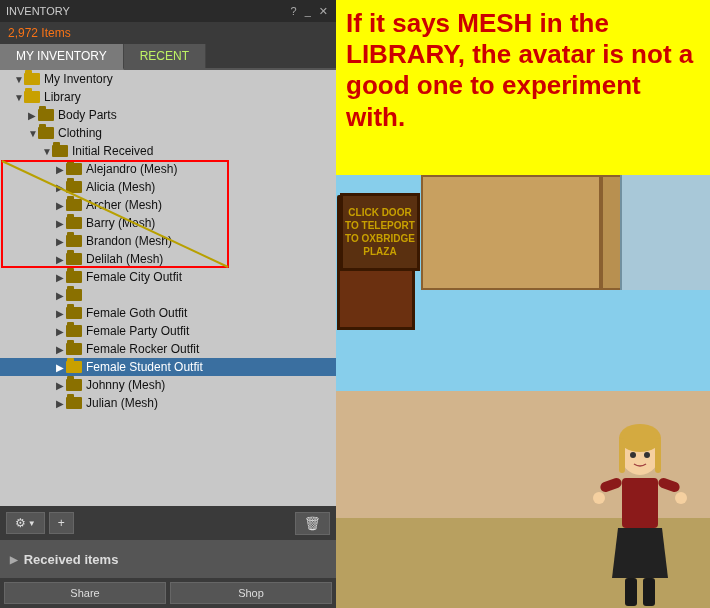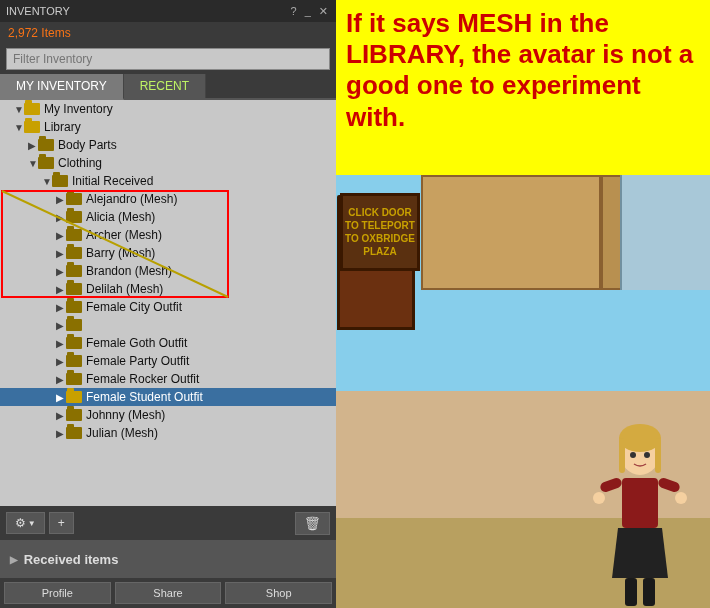--- a/index.html
+++ b/index.html
@@ -318,23 +318,20 @@
     </div>
     <div class="title-bar-controls">
       <button class="title-btn">?</button>
       <button class="title-btn">_</button>
       <button class="title-btn">✕</button>
     </div>
   </div>
 
   <div class="item-count">2,972 Items</div>
 
-  <div class="search-bar">
-    <input class="search-input" type="text" value="" placeholder="Filter Inventory" style="">
-  </div>
 
   <div class="tabs">
     <div class="tab active">
       <span>MY INVENTORY</span>
     </div>
     <div class="tab">
       <span>RECENT</span>
     </div>
   </div>
 
@@ -475,21 +472,20 @@
       <span>🗑</span>
     </button>
   </div>
 
   <div class="received-items">
     <span class="received-arrow">▶</span>
     <span>Received items</span>
   </div>
 
   <div class="bottom-buttons">
-    <button class="bottom-btn">Profile</button>
     <button class="bottom-btn">Share</button>
     <button class="bottom-btn">Shop</button>
   </div>
 
 </div>
 
 <div class="right-panel">
 
   <div class="annotation-box">
     <span class="annotation-text">If it says MESH in the LIBRARY, the avatar is not a good one to experiment with.</span>

